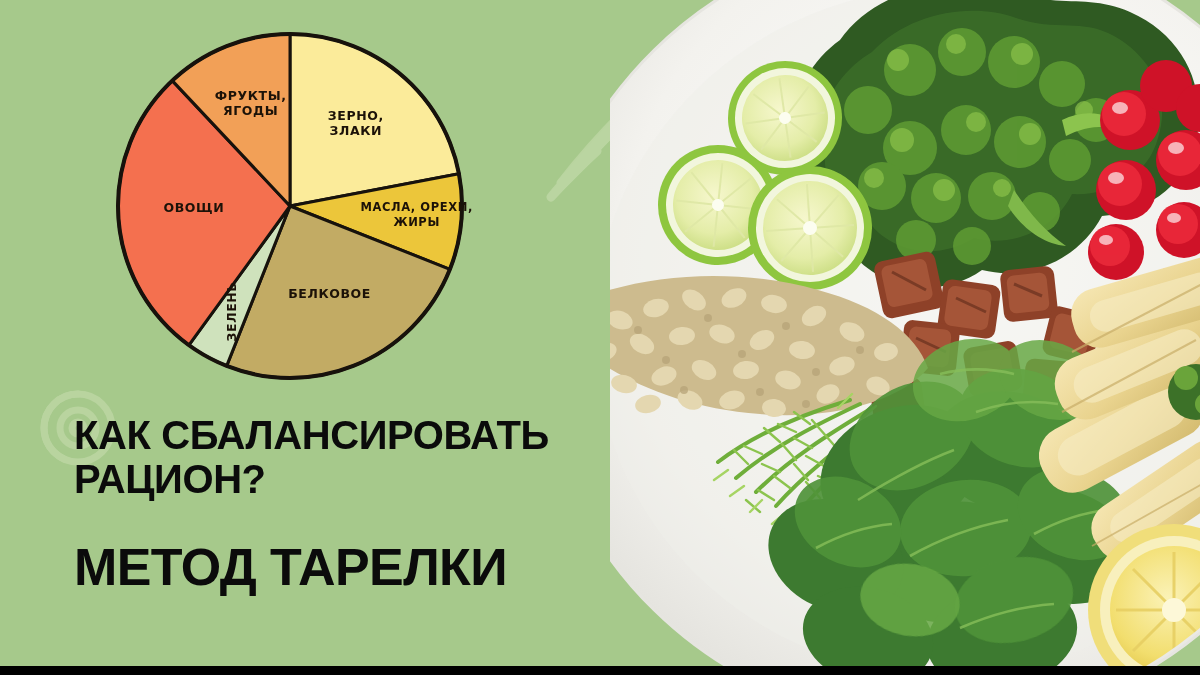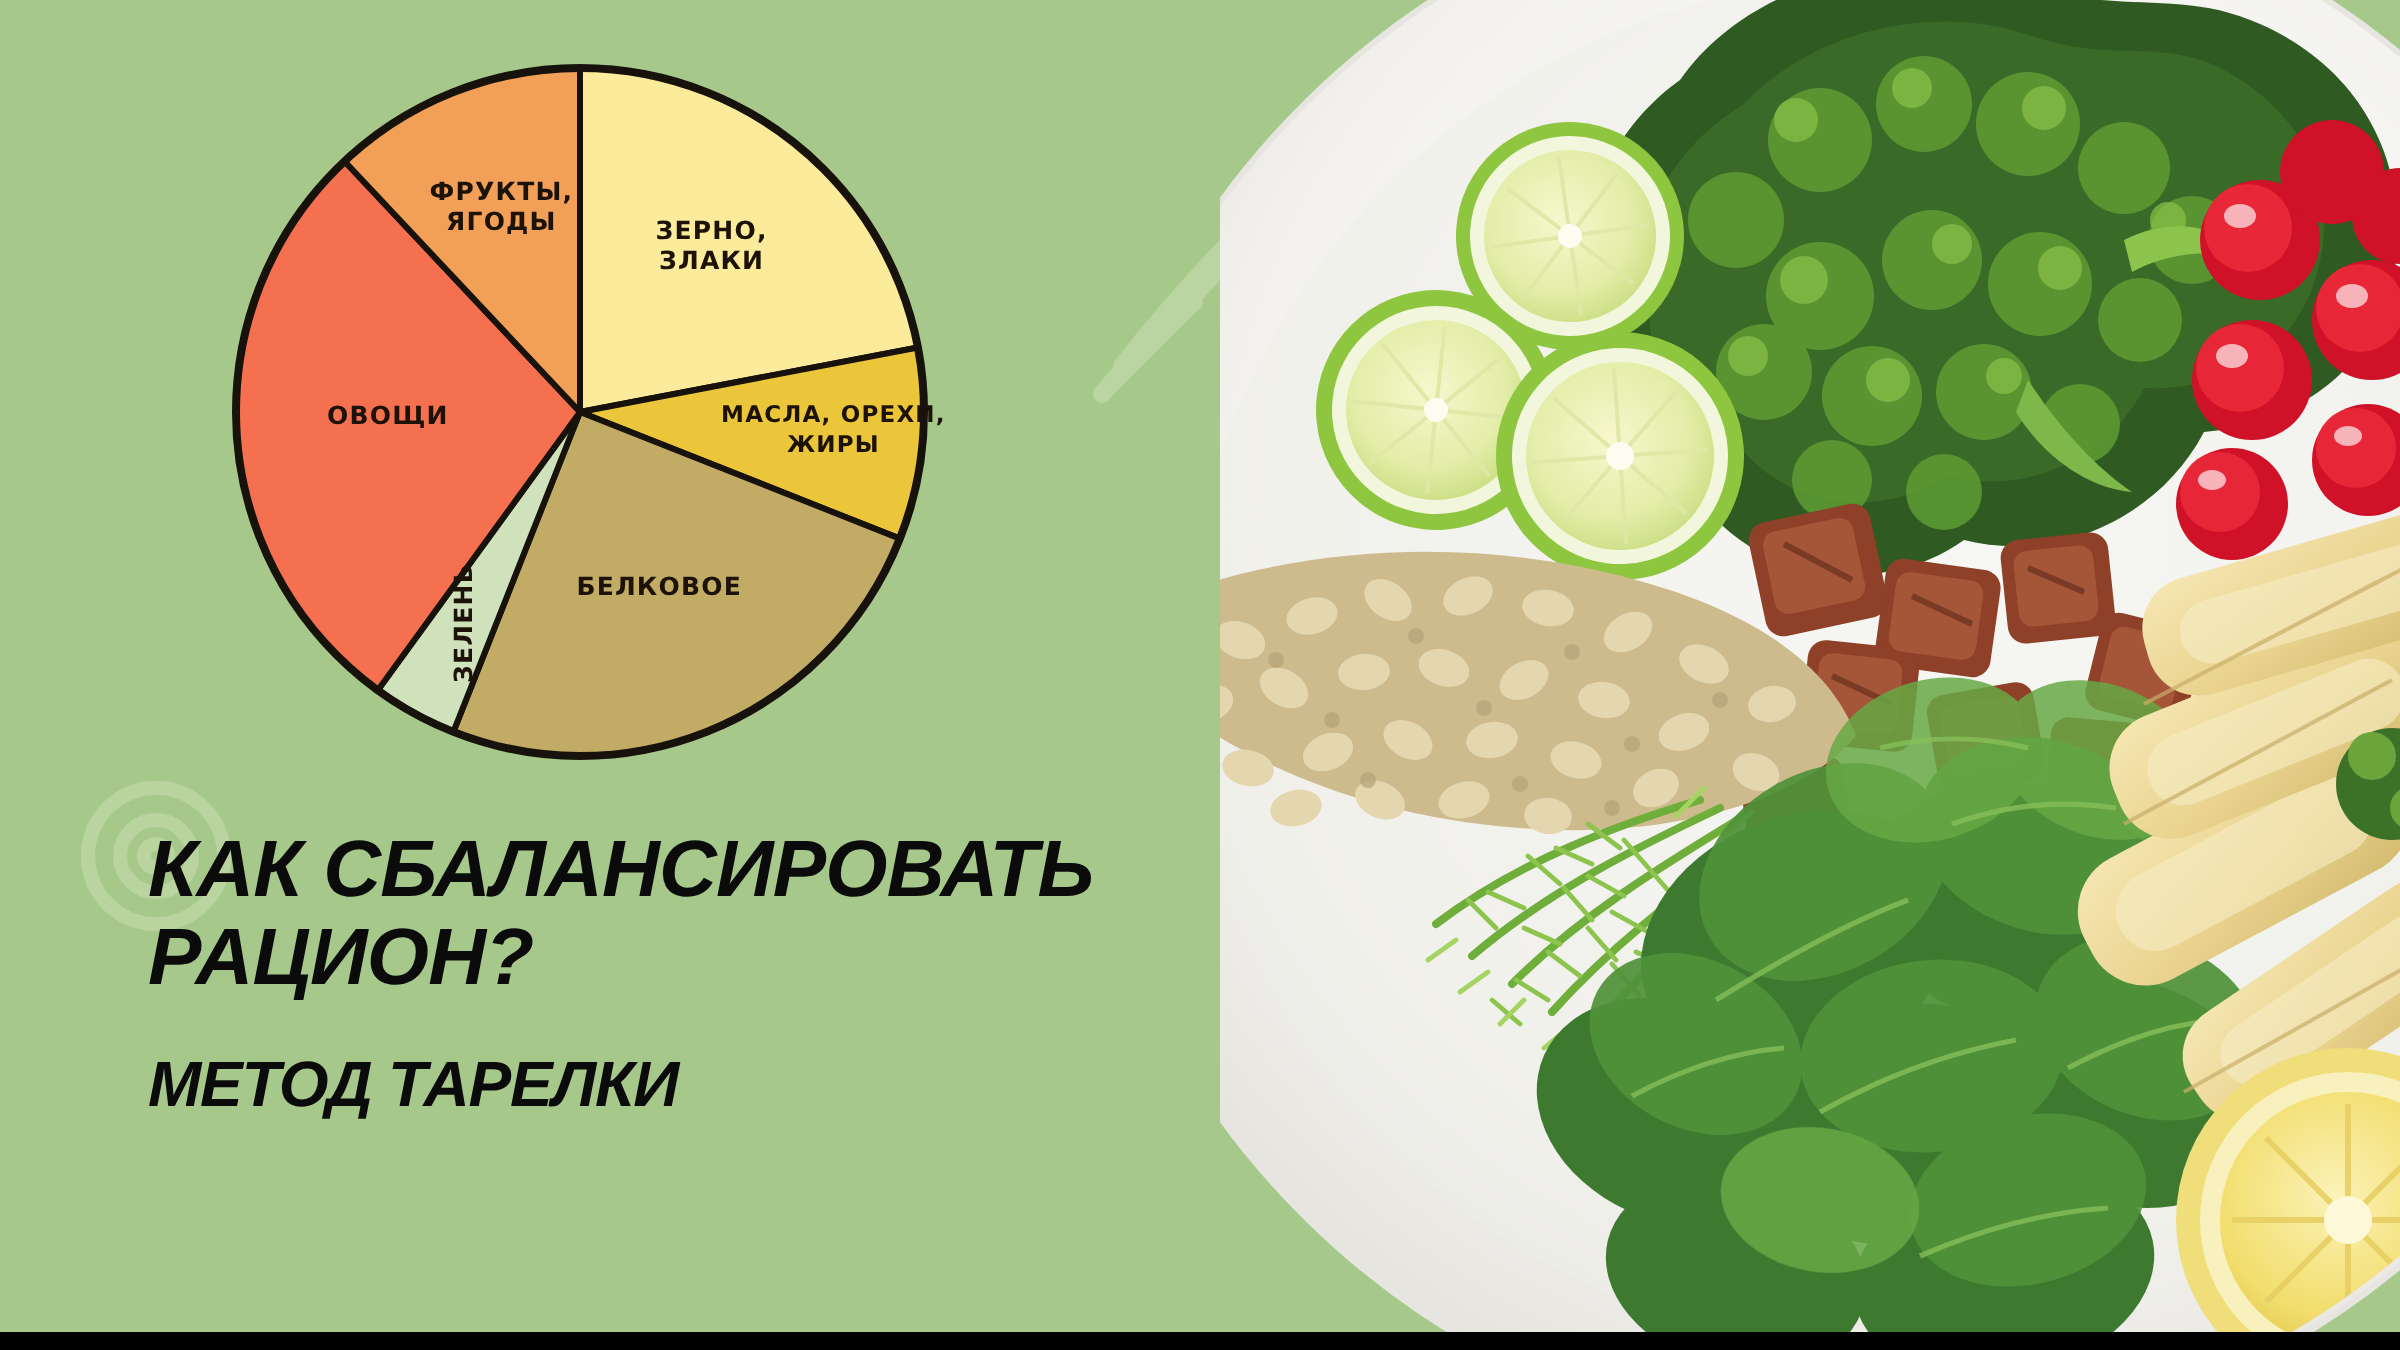--- a/index.html
+++ b/index.html
@@ -19,28 +19,28 @@
   .pie-wrap{position:absolute;left:110px;top:26px;width:366px;height:366px;}
   .pie-wrap svg{display:block;overflow:visible;}
   .pie-label{
     font-family:"DejaVu Sans", sans-serif;
     font-size:12.5px;font-weight:700;fill:#1c1208;
     letter-spacing:.6px;
   }
   .pie-label.sm{font-size:11.5px;}
 
   
-  .headline{position:absolute;left:74px;top:413px;width:600px;font-style:italic;}
+  .headline{position:absolute;left:74px;top:413px;width:600px;}
   .hl-line{
     color:#0b0b0b;font-weight:700;
     font-family:"Liberation Sans", sans-serif;
     letter-spacing:-.4px;
   }
   .hl-q{font-size:40px;line-height:44px;}
-  .hl-main{font-size:32px;line-height:58px;margin-top:12px;letter-spacing:-.6px;}
+  .hl-main{font-size:52px;line-height:58px;margin-top:37px;letter-spacing:-.6px;}
 
   
   .photo{
     position:absolute;left:610px;top:0;width:590px;height:675px;
     overflow:hidden;
   }
   .photo svg{display:block;}
 
   
   .letterbox{position:absolute;left:0;bottom:0;width:1200px;height:9px;background:#000;}

